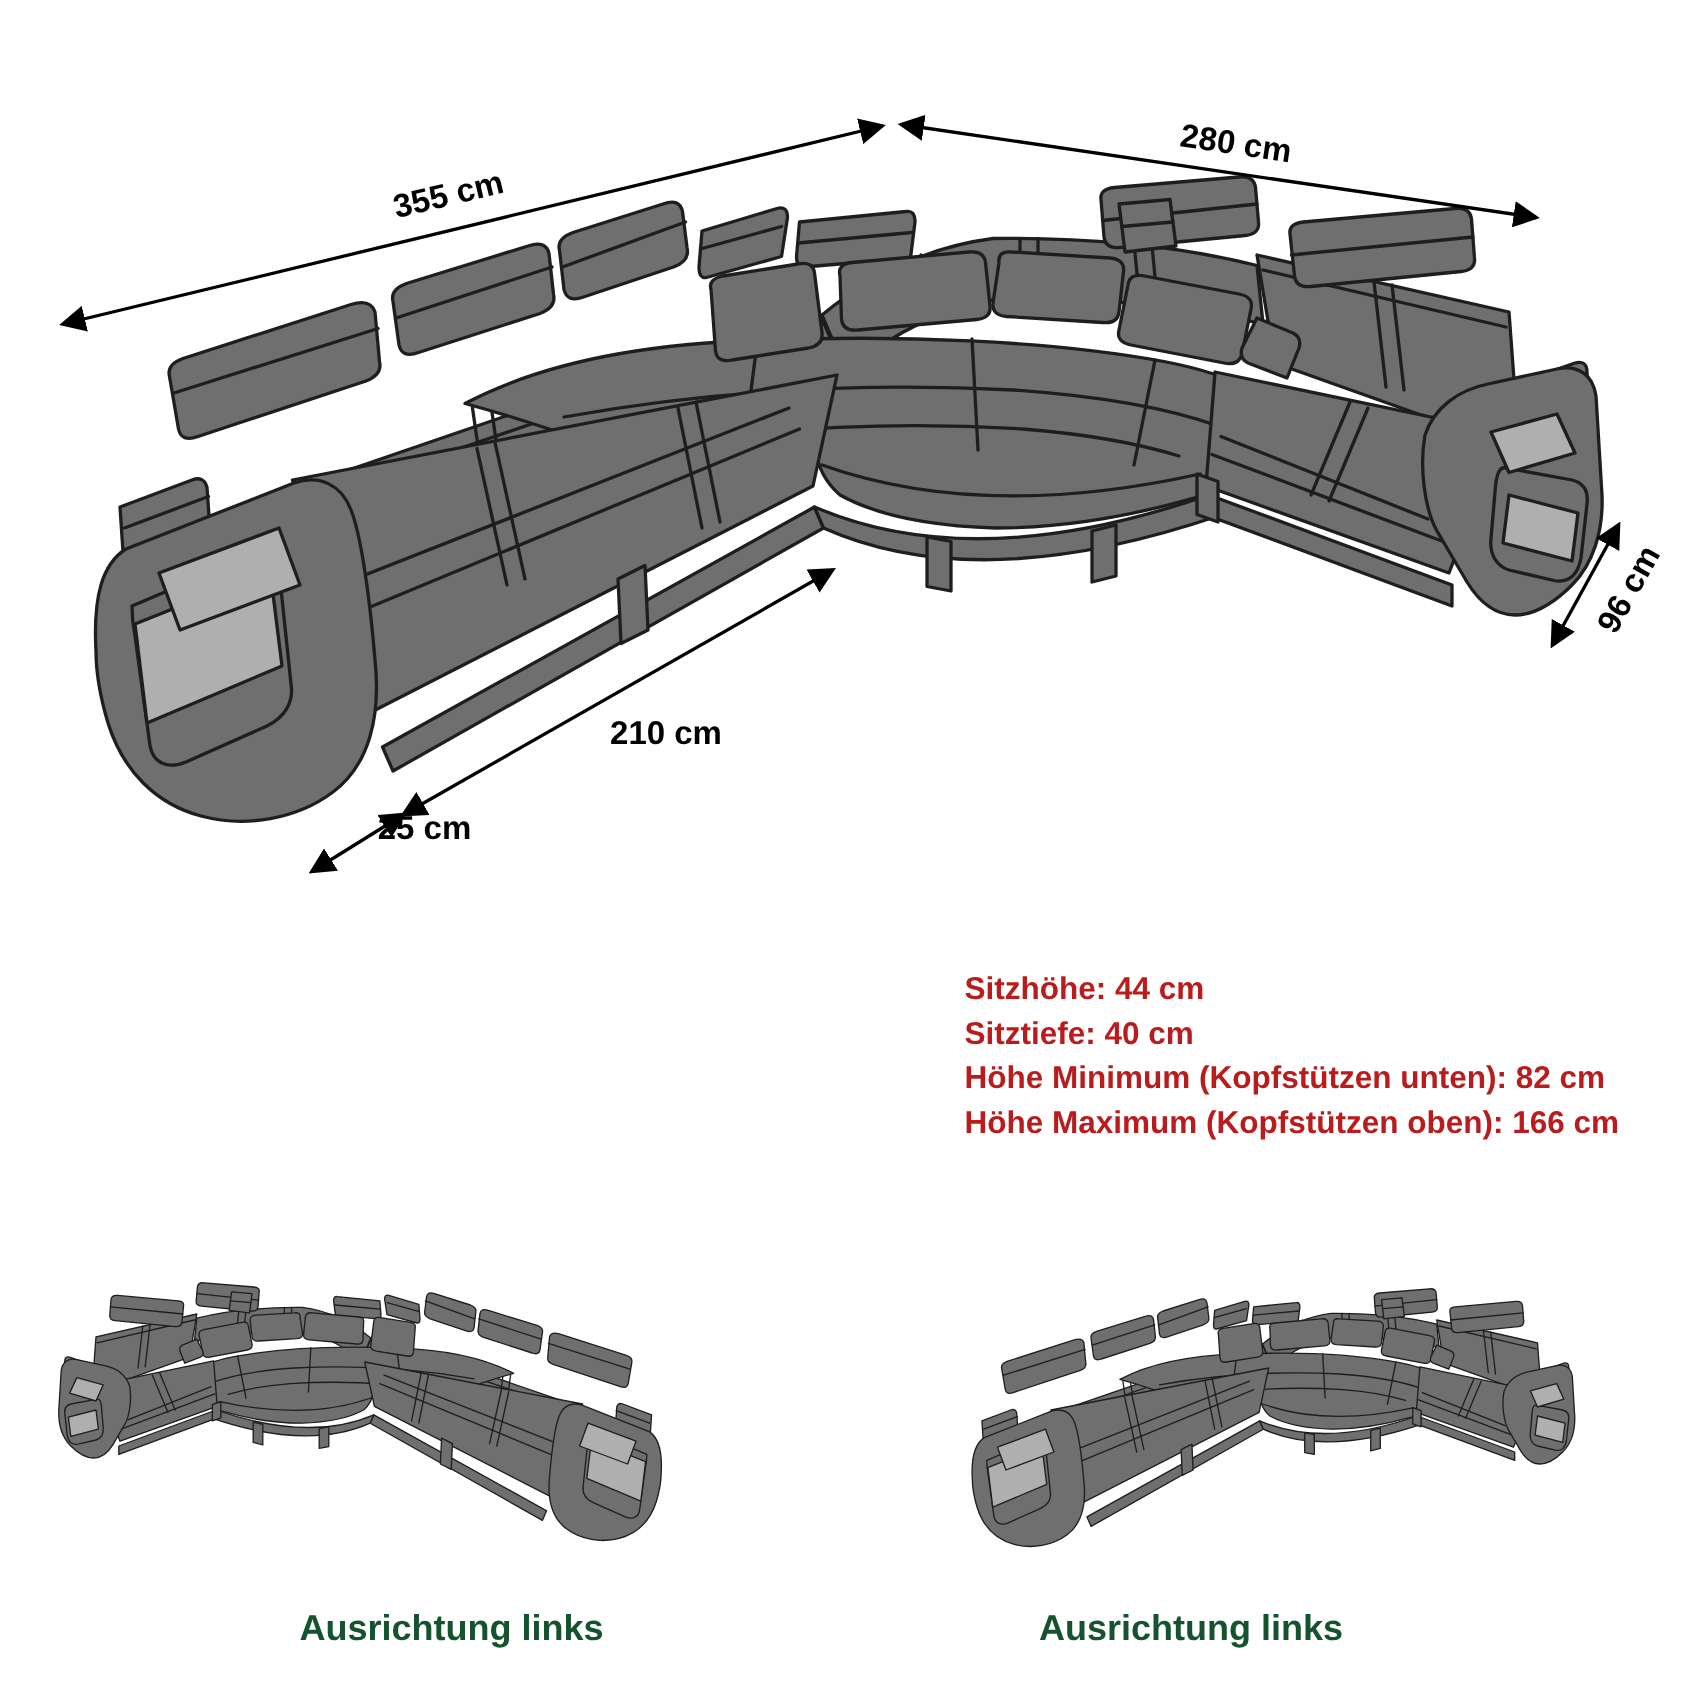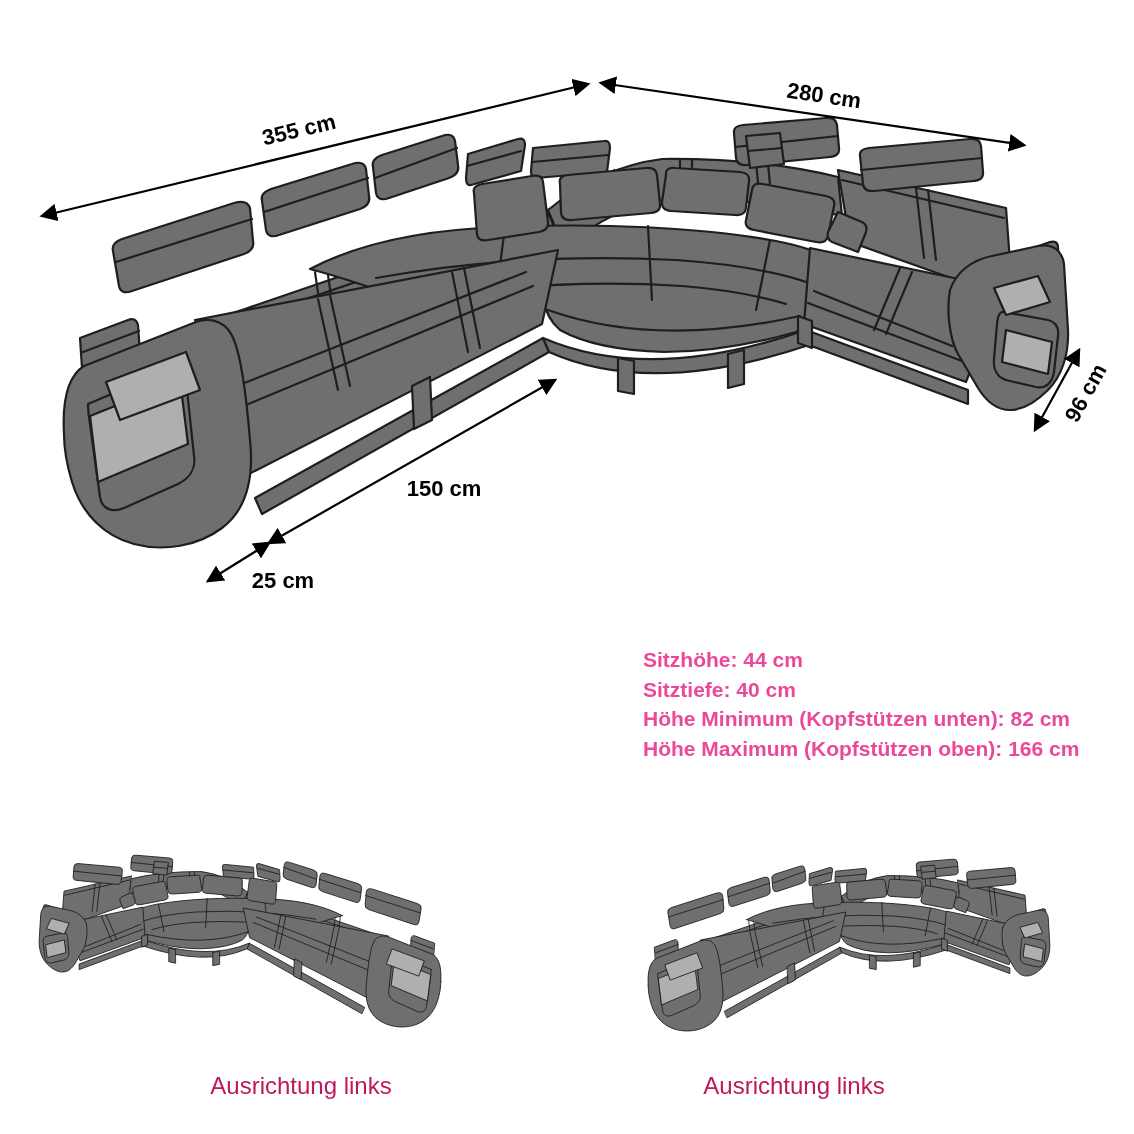--- a/index.html
+++ b/index.html
@@ -2,22 +2,22 @@
 <html><head>
 <meta charset="utf-8">
 <style>
   html,body{margin:0;padding:0;background:#ffffff;}
   #page{position:relative;width:1134px;height:1134px;background:#ffffff;overflow:hidden;
         font-family:"Liberation Sans", sans-serif;}
   #art{position:absolute;left:0;top:0;width:1134px;height:1134px;}
   .dim-label{position:absolute;font-weight:bold;font-size:22px;color:#000;white-space:nowrap;}
   .rot{transform-origin:center center;}
   #specs{position:absolute;left:643px;top:645px;font-size:21px;font-weight:bold;
-         color:#ec4899;line-height:29.5px;white-space:nowrap;}
-  .orient-label{position:absolute;font-size:24px;font-weight:normal;color:#be185d;white-space:nowrap;
+         color:#b91c1c;line-height:29.5px;white-space:nowrap;}
+  .orient-label{position:absolute;font-size:24px;font-weight:bold;color:#14532d;white-space:nowrap;
                 transform:translate(-50%,-50%);}
 </style>
 </head>
 <body>
 
 <div id="page">
 
   <svg id="art" viewBox="0 0 1134 1134" xmlns="http://www.w3.org/2000/svg">
     <defs>
       <marker id="ah" viewBox="0 0 10 10" refX="8.5" refY="5" markerWidth="8" markerHeight="8" orient="auto-start-reverse">
@@ -122,22 +122,22 @@
       <path d="M208,581 L269,543" marker-start="url(#ah)" marker-end="url(#ah)"></path>
     </g>
 
     <use href="#sofa-art" transform="translate(240,942) scale(-0.40,0.40) translate(-566,-335)"></use>
     <use href="#sofa-art" transform="translate(849,946) scale(0.40,0.40) translate(-566,-335)"></use>
   </svg>
 
   <div class="dim-label rot" style="left:299px;top:130px;transform:translate(-50%,-50%) rotate(-13.5deg);">355 cm</div>
   <div class="dim-label rot" style="left:824px;top:96px;transform:translate(-50%,-50%) rotate(8.5deg);">280 cm</div>
   <div class="dim-label rot" style="left:1086px;top:393px;transform:translate(-50%,-50%) rotate(-61deg);">96 cm</div>
-  <div class="dim-label" style="left:444px;top:489px;transform:translate(-50%,-50%);">150 cm</div>
-  <div class="dim-label" style="left:283px;top:581px;transform:translate(-50%,-50%);text-align:center;">25 cm</div>
+  <div class="dim-label" style="left:444px;top:489px;transform:translate(-50%,-50%);">210 cm</div>
+  <div class="dim-label" style="left:283px;top:552px;transform:translate(-50%,-50%);text-align:center;">25 cm</div>
 
   <div id="specs">
     <div>Sitzhöhe: 44 cm</div>
     <div>Sitztiefe: 40 cm</div>
     <div>Höhe Minimum (Kopfstützen unten): 82 cm</div>
     <div>Höhe Maximum (Kopfstützen oben): 166 cm</div>
   </div>
 
   <div class="orient-label" style="left:301px;top:1086px;">Ausrichtung links</div>
   <div class="orient-label" style="left:794px;top:1086px;">Ausrichtung links</div>

